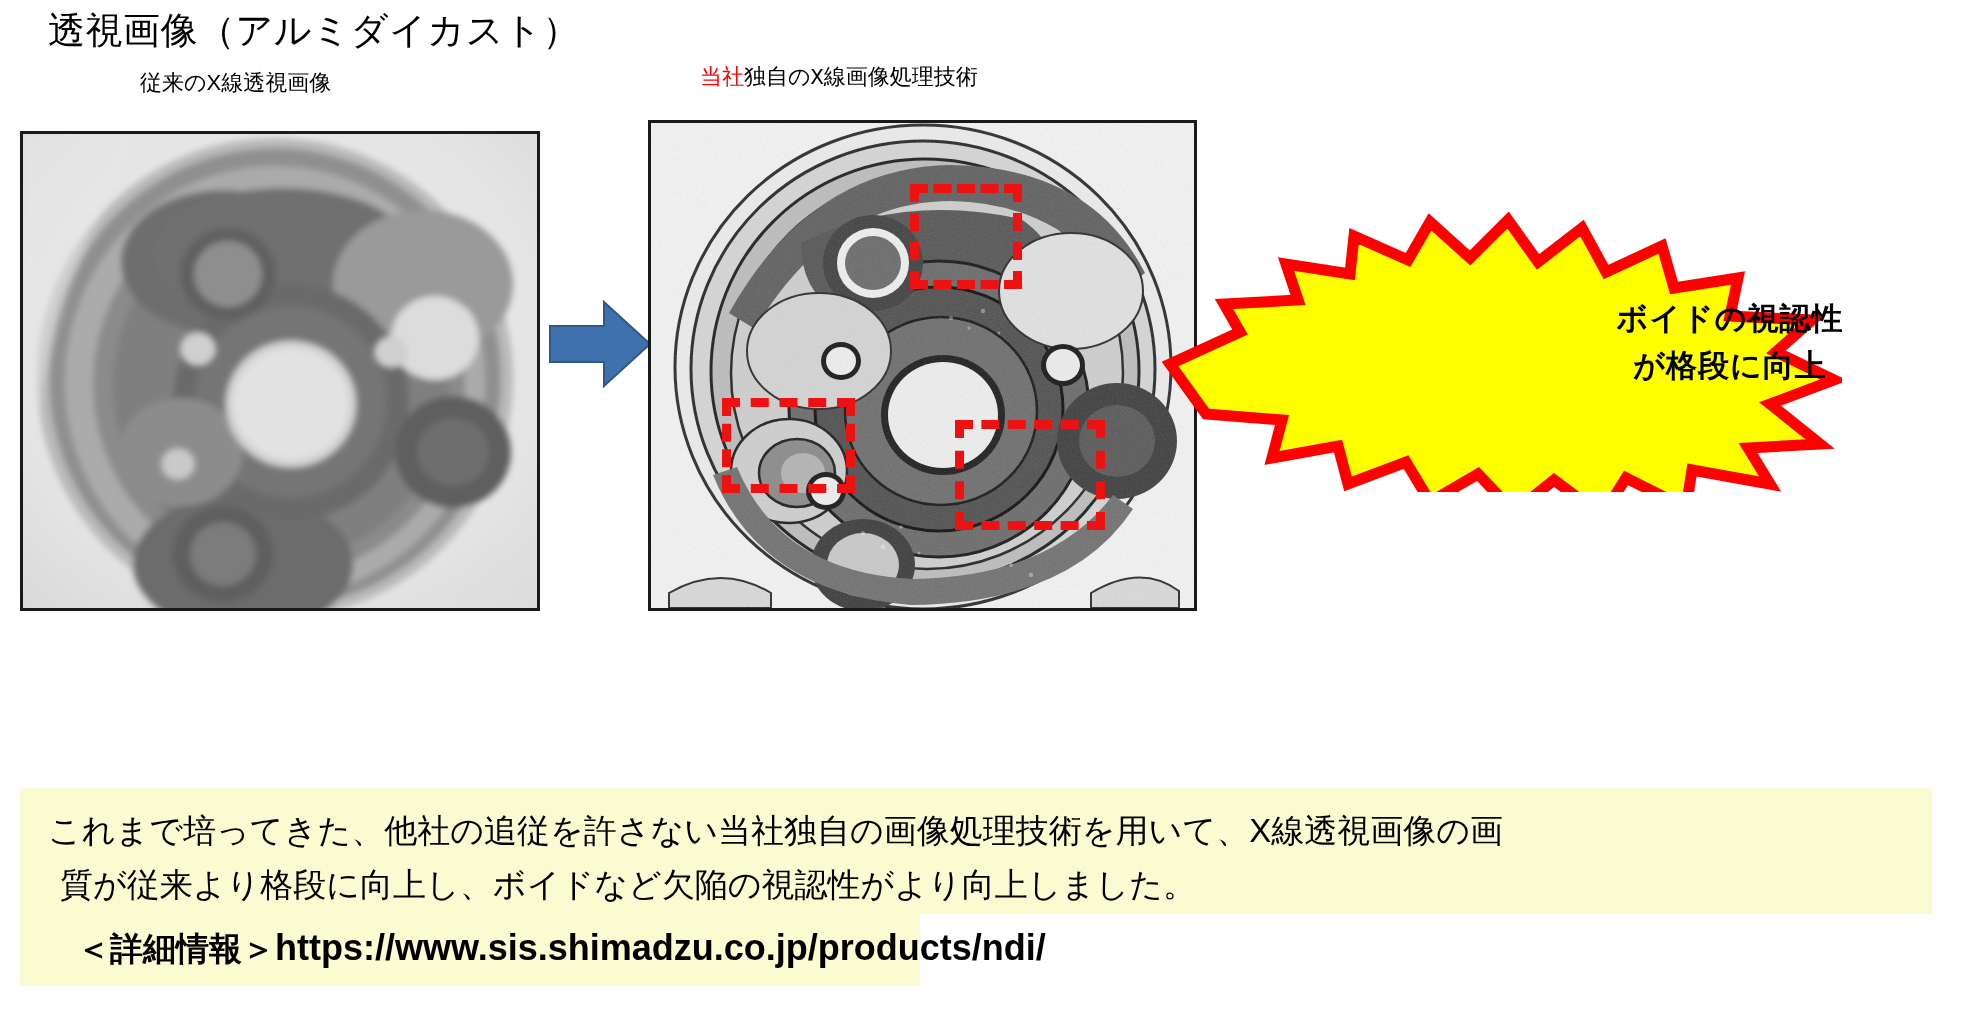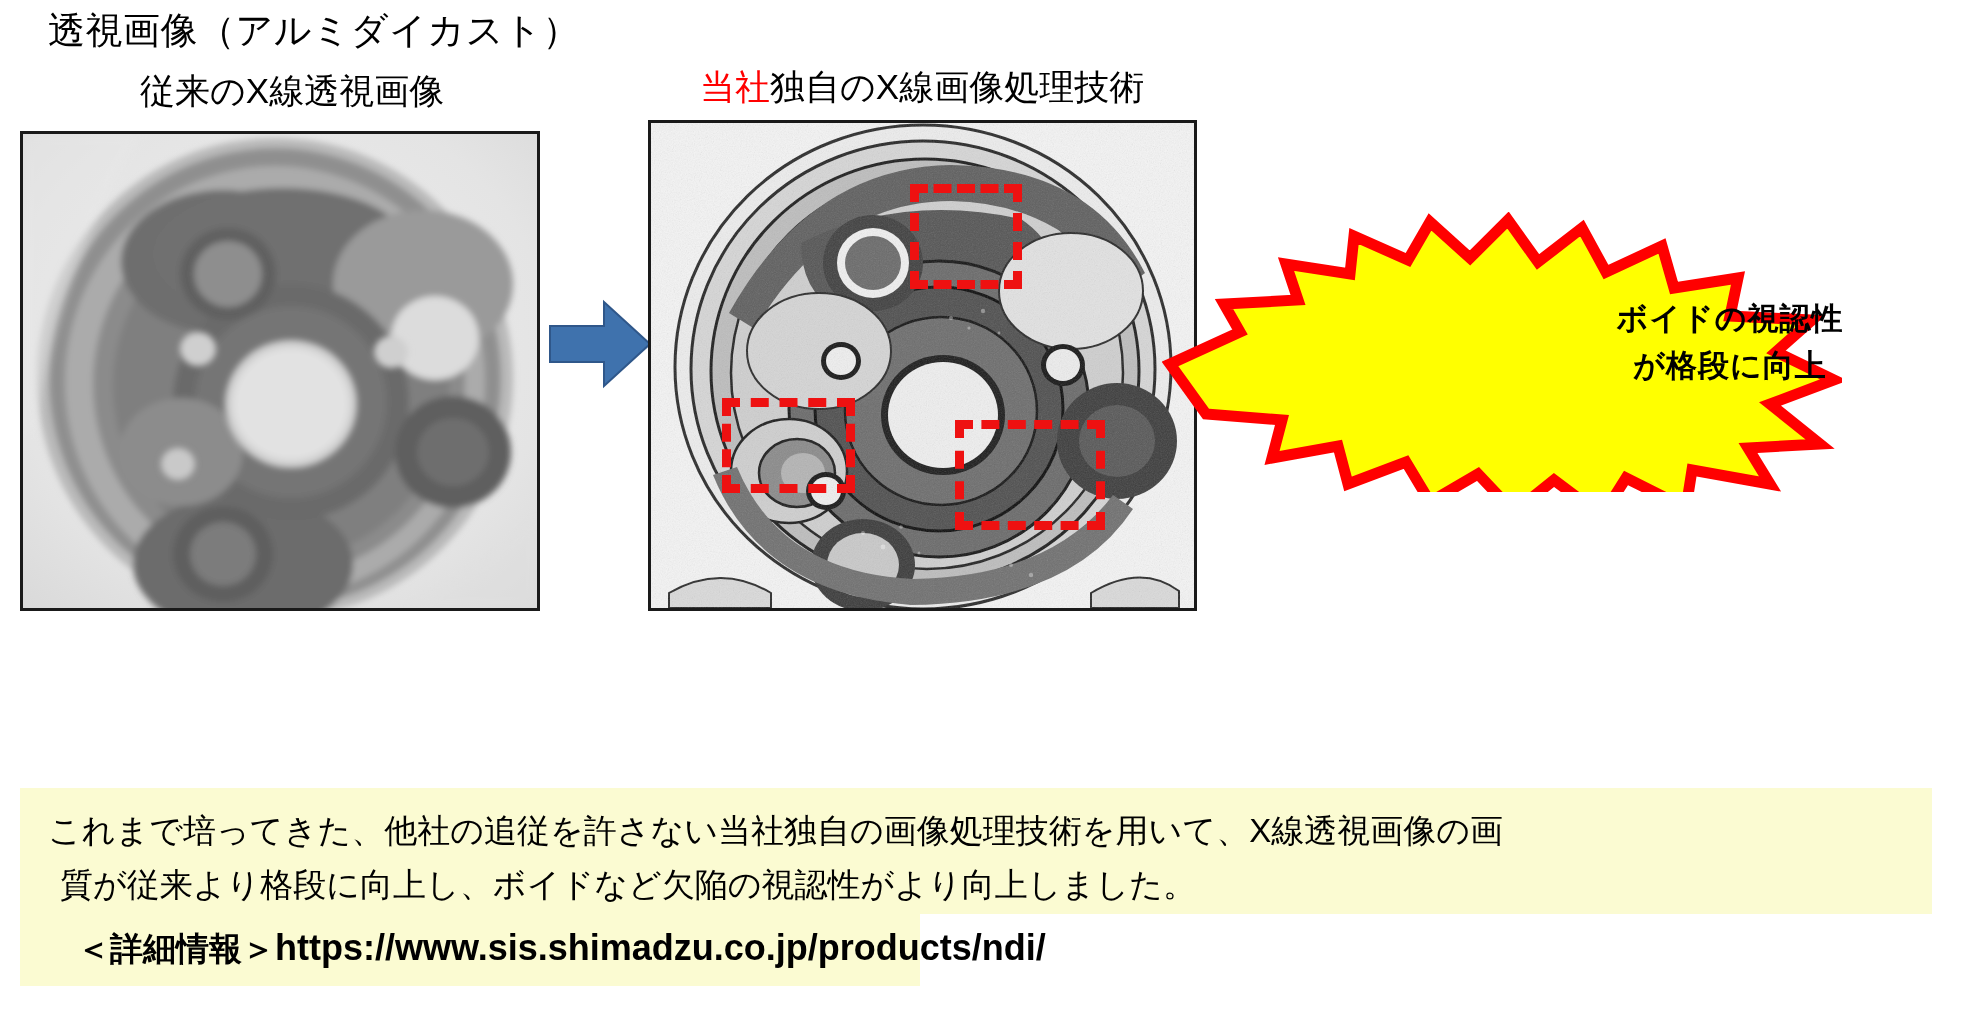--- a/index.html
+++ b/index.html
@@ -23,27 +23,27 @@
     top: 8px;
     font-size: 37px;
     line-height: 1.25;
     letter-spacing: 0.5px;
     white-space: nowrap;
   }
 
   
   .panel-heading {
     position: absolute;
-    font-size: 35px;
+    font-size: 22px;
     line-height: 1.2;
     white-space: nowrap;
     text-align: center;
   }
   .panel-heading.left  { left: 140px; top: 70px; }
-  .panel-heading.right { left: 700px; top: 66px; }
+  .panel-heading.right { left: 700px; top: 66px; font-family: Liberation Mono, monospace; }
   .hl-red { color: #ff0000; }
 
   
   .xray-frame {
     position: absolute;
     border: 3px solid #1a1a1a;
     overflow: hidden;
     background: #f2f2f2;
   }
   .xray-frame.left {

